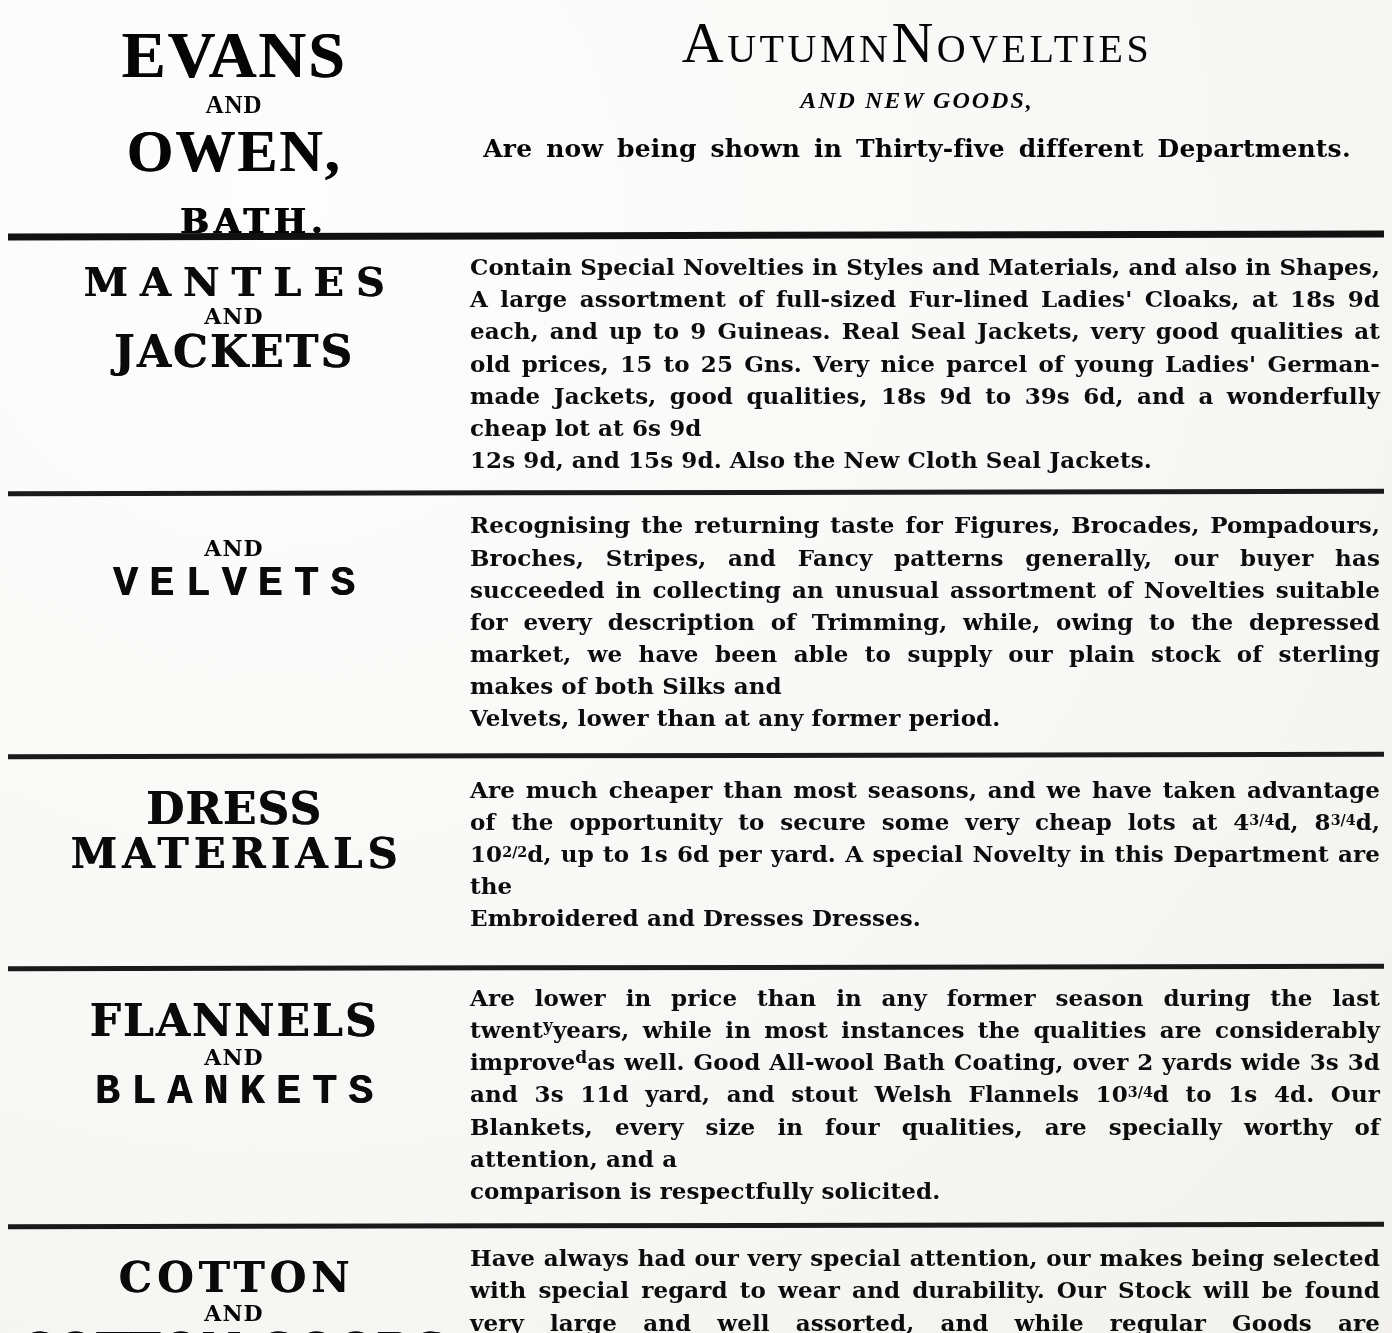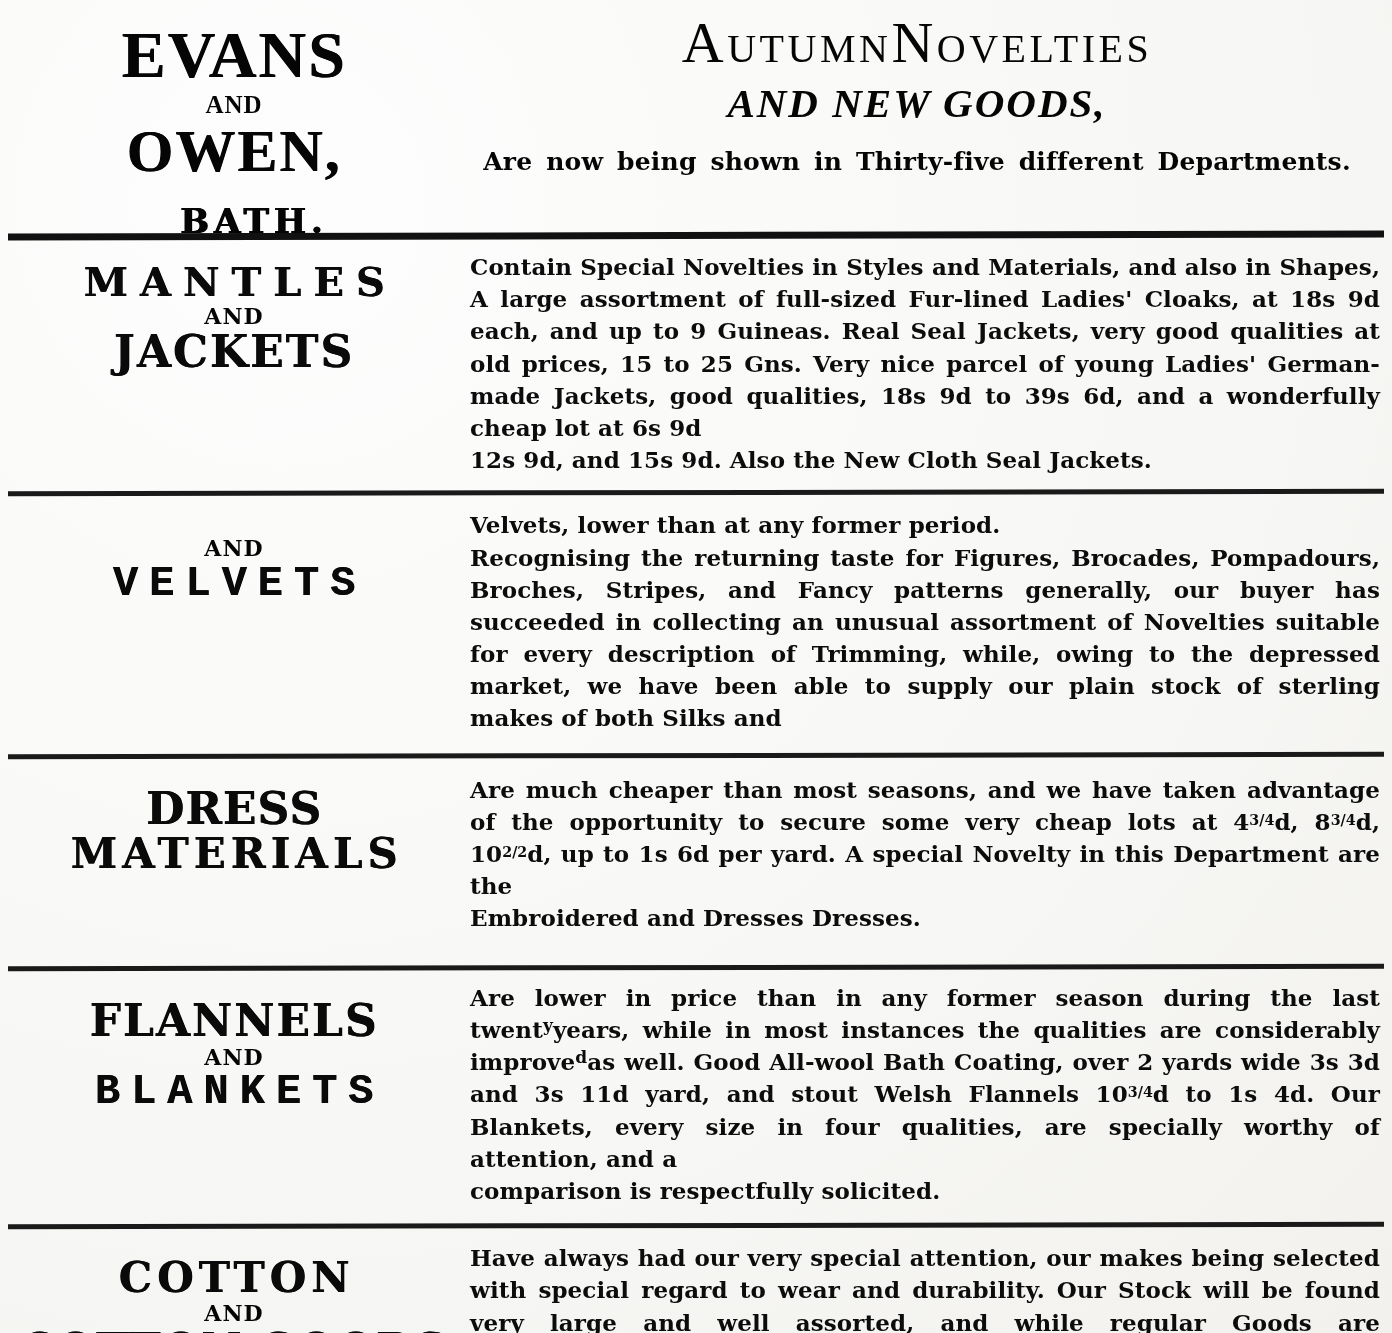--- a/index.html
+++ b/index.html
@@ -101,23 +101,23 @@
     white-space: nowrap;
   }
   .headline-main .cap {
     font-size: 58px;
     line-height: 0.8;
   }
   .headline-sub {
     font-family: "Liberation Serif", "DejaVu Serif", serif;
     font-style: italic;
     font-weight: 700;
-    font-size: 41px;
+    font-size: 24px;
     letter-spacing: 2px;
-    margin-top: 8px;
+    margin-top: 16px;
   }
   .headline-note {
     font-family: "DejaVu Serif", "Liberation Serif", serif;
     font-weight: 700;
     font-size: 25px;
     line-height: 1.35;
     margin-top: 18px;
     letter-spacing: 0.2px;
     word-spacing: 5px;
   }
@@ -231,22 +231,22 @@
   </div>
 
   <div class="rule-mid"></div>
 
   <div class="dept-row row-silks">
     <div class="dept-head">
       <div class="dept-and">AND</div>
       <div class="dept-title t-wide2">VELVETS</div>
     </div>
     <div class="dept-body">
+      <div class="dept-text">Recognising the returning taste for Figures, Brocades, Pompadours, Broches, Stripes, and Fancy patterns generally, our buyer has succeeded in collecting an unusual assortment of Novelties suitable for every description of Trimming, while, owing to the depressed market, we have been able to supply our plain stock of sterling makes of both Silks and</div>
       <div class="dept-text last-line">Velvets, lower than at any former period.</div>
-      <div class="dept-text">Recognising the returning taste for Figures, Brocades, Pompadours, Broches, Stripes, and Fancy patterns generally, our buyer has succeeded in collecting an unusual assortment of Novelties suitable for every description of Trimming, while, owing to the depressed market, we have been able to supply our plain stock of sterling makes of both Silks and</div>
     </div>
   </div>
 
   <div class="rule-mid"></div>
 
   <div class="dept-row row-dress">
     <div class="dept-head">
       <div class="dept-title t-tight">DRESS</div>
       <div class="dept-title t-semi">MATERIALS</div>
     </div>

